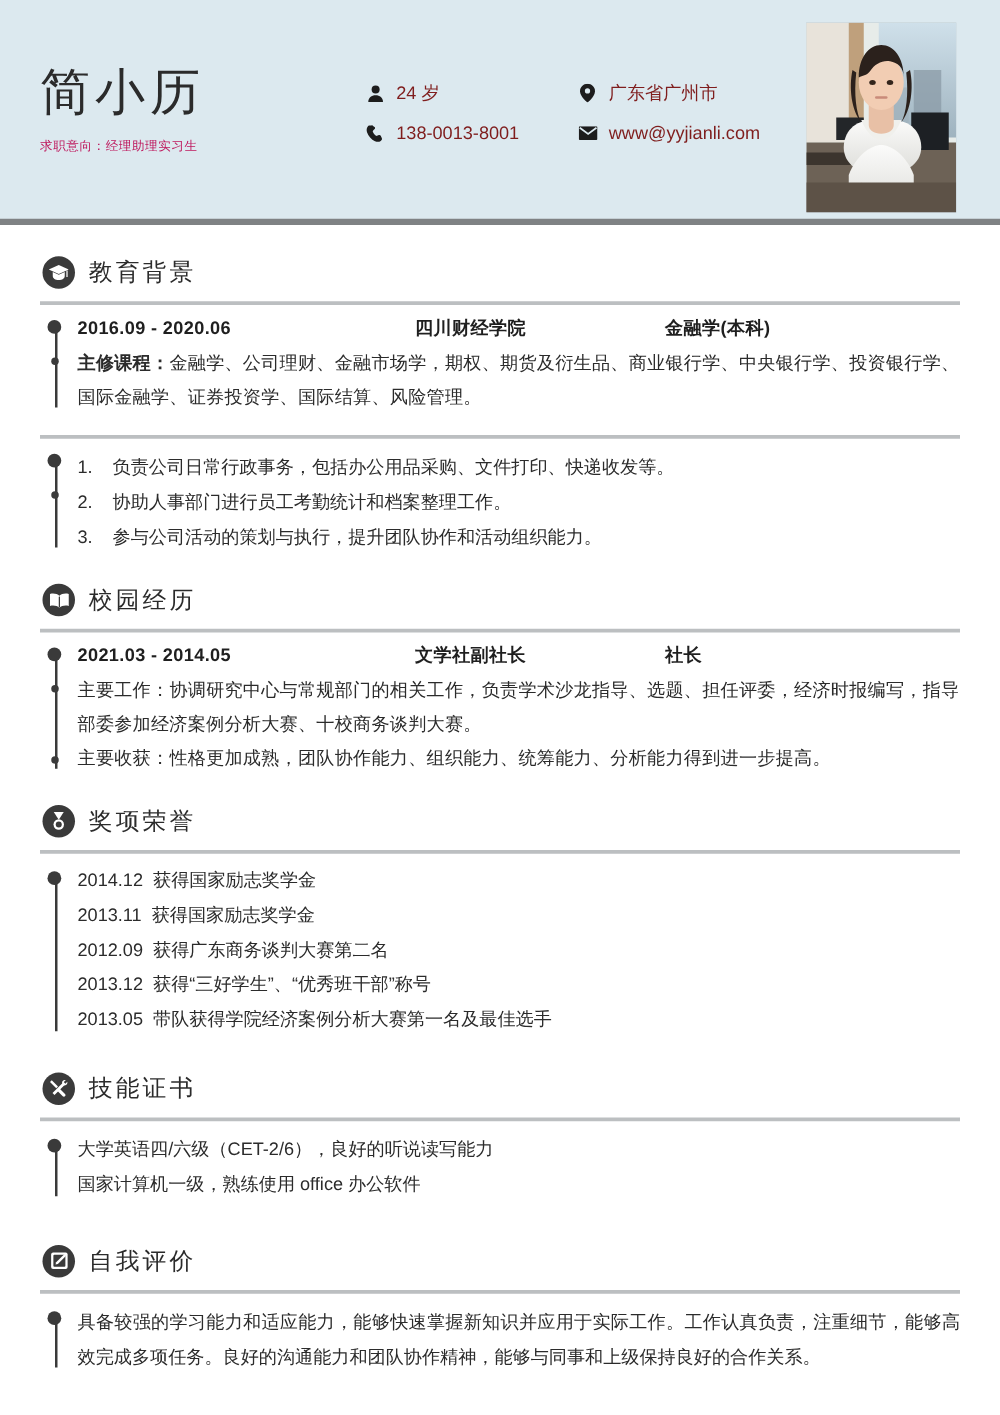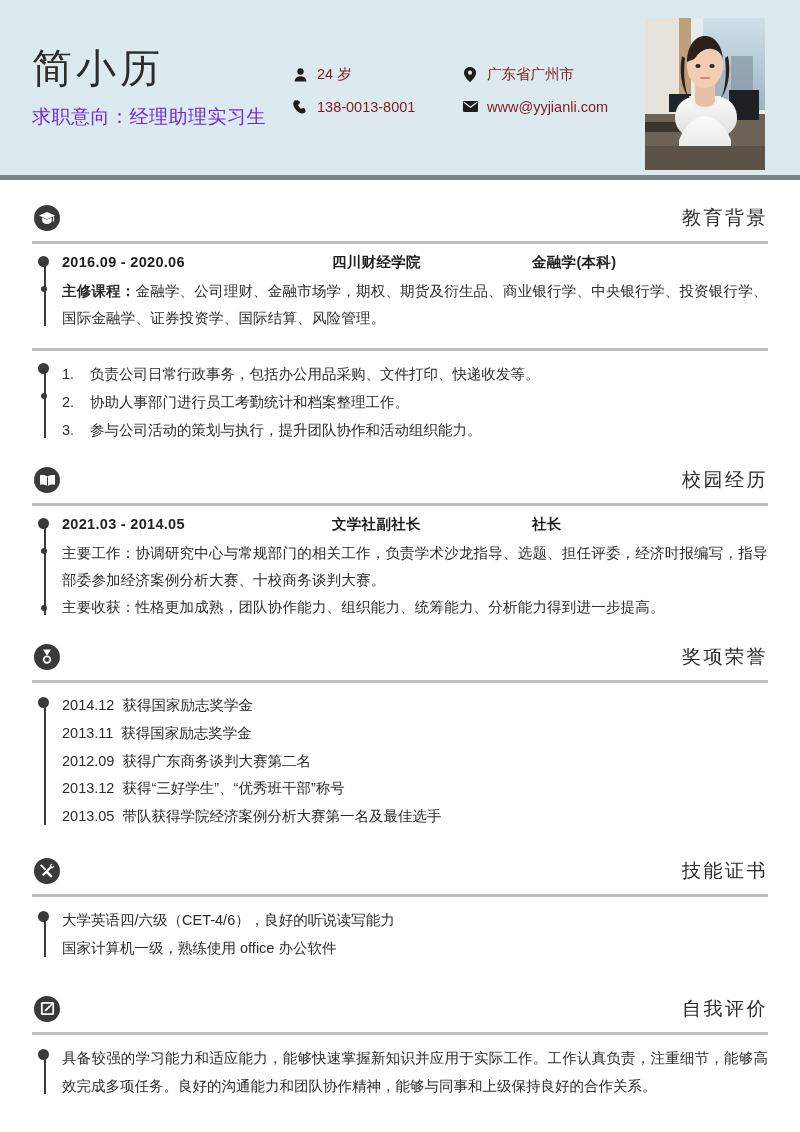--- a/index.html
+++ b/index.html
@@ -38,22 +38,22 @@
   .identity { width: 250px; }
   .name {
     font-size: 40px;
     font-weight: 400;
     letter-spacing: 4px;
     color: #2b2b2b;
     line-height: 1.1;
   }
   .objective {
     margin-top: 14px;
-    font-size: 19px;
-    color: #6d28d9;
+    font-size: 10px;
+    color: #be185d;
     letter-spacing: .5px;
   }
   .contacts {
     display: grid;
     grid-template-columns: 170px 230px;
     grid-auto-rows: 32px;
     align-items: center;
     margin-left: 8px;
     margin-top: 6px;
   }
@@ -84,21 +84,20 @@
   .photo svg { display: block; }
 
   
   .body-area { padding: 18px 32px 0 32px; }
   .section { margin-bottom: 4px; }
   .sec-head {
     display: flex;
     align-items: center;
     height: 40px;
     padding-left: 2px;
-    justify-content: space-between;
   }
   .sec-icon {
     width: 26px;
     height: 26px;
     border-radius: 50%;
     background: #3a3a3a;
     display: inline-flex;
     align-items: center;
     justify-content: center;
     margin-right: 11px;
@@ -395,21 +394,21 @@
             <path d="M8.4 7.6 13 12.2c.5.5.5 1.3 0 1.8s-1.3.5-1.8 0L6.6 9.4z" fill="#ffffff"></path>
             <path d="M13.6 1.2c-1.6-.6-3.3.8-2.9 2.5L3 11.4l1.6 1.6 7.7-7.7c1.7.4 3.1-1.3 2.5-2.9l-1.5 1.5-1.3-1.3z" fill="#ffffff"></path>
           </svg>
         </span>
         <span class="sec-title">技能证书</span>
       </div>
       <div class="sec-rule"></div>
       <div class="tl">
         <div class="tl-line"></div>
         <div class="tl-dot" style="top:5px"></div>
-        <div class="skill-item">大学英语四/六级（CET-4/6），良好的听说读写能力</div>
+        <div class="skill-item">大学英语四/六级（CET-2/6），良好的听说读写能力</div>
         <div class="skill-item">国家计算机一级，熟练使用 office 办公软件</div>
       </div>
     </div>
 
     <div class="section" style="margin-top:26px">
       <div class="sec-head">
         <span class="sec-icon">
           <svg width="15" height="15" viewBox="0 0 15 15">
             <rect x="0.9" y="0.9" width="13.2" height="13.2" rx="1.6" fill="#ffffff"></rect>
             <rect x="2.7" y="2.7" width="9.6" height="9.6" rx="0.8" fill="#3a3a3a"></rect>

